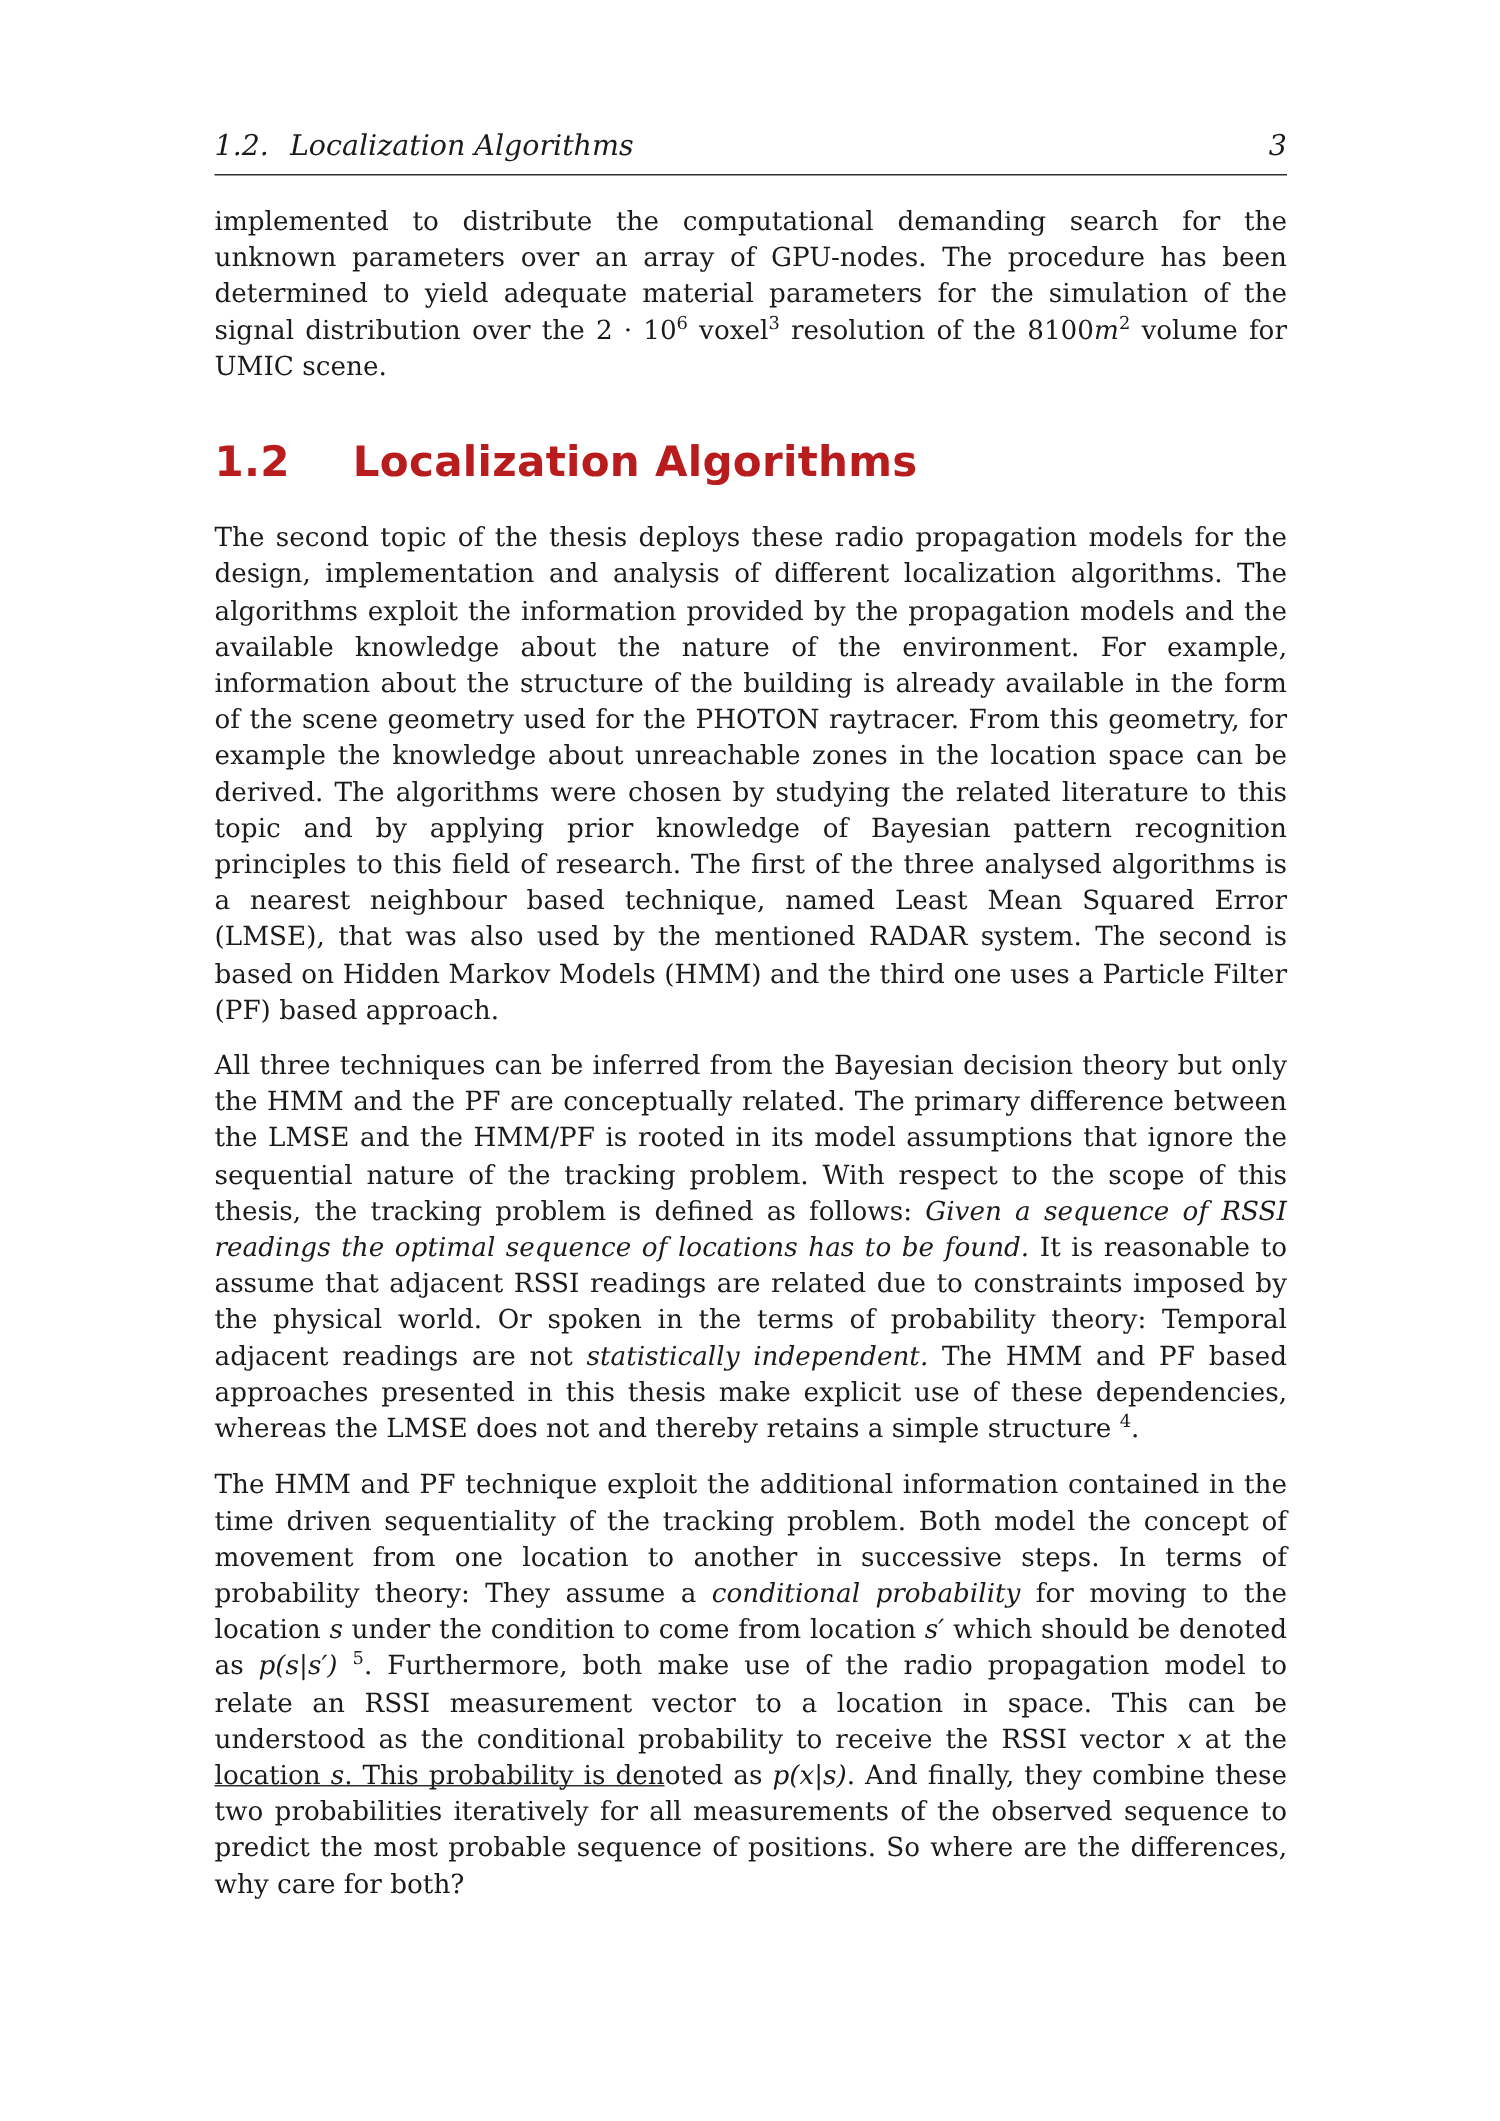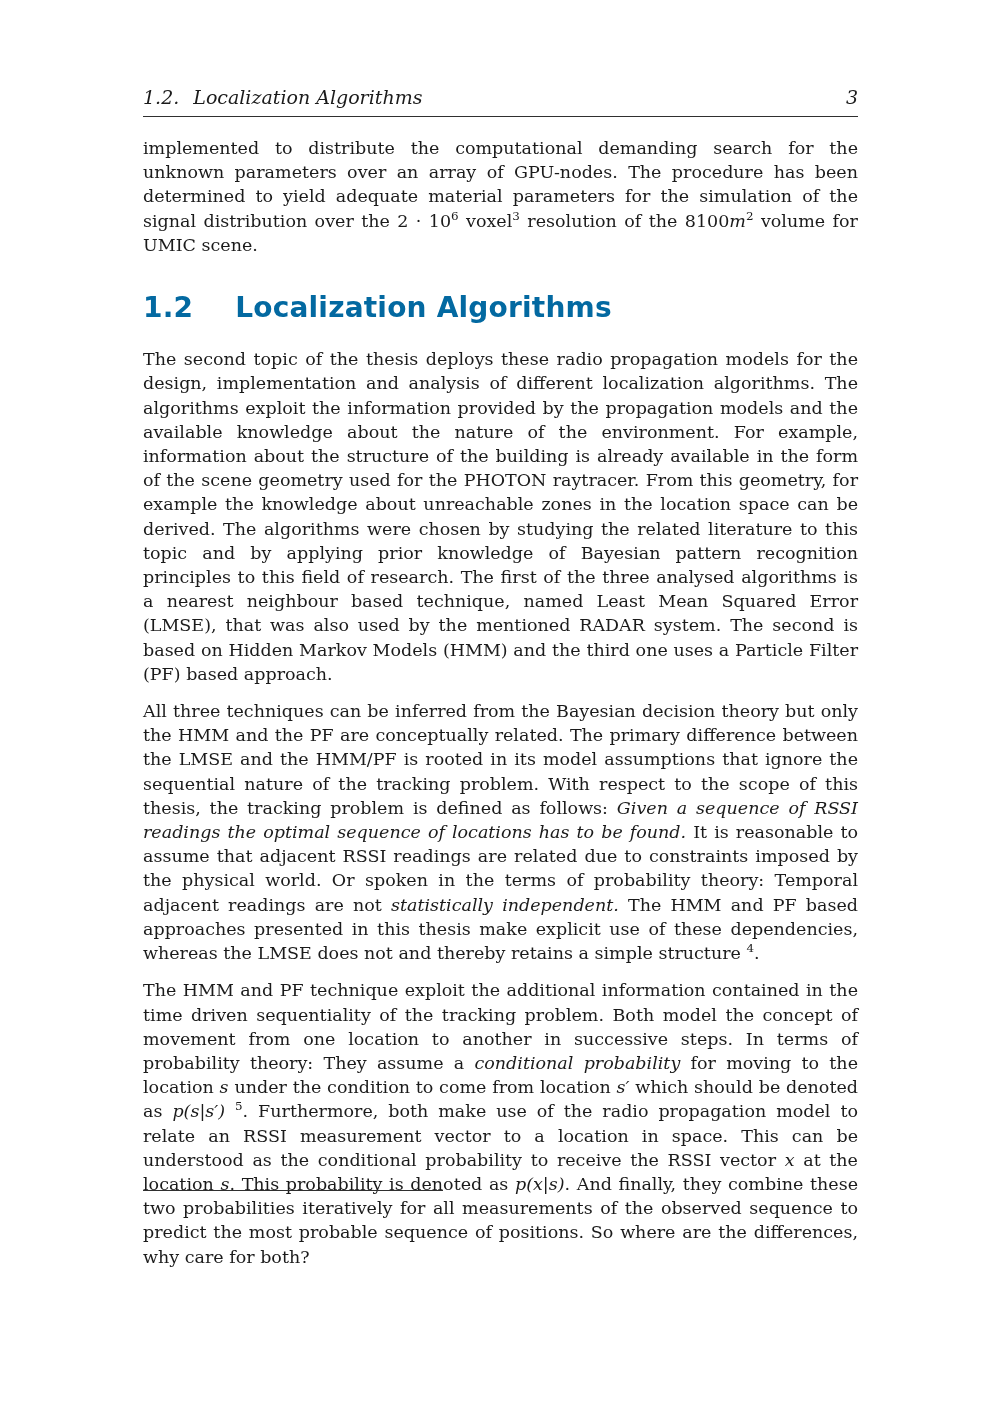--- a/index.html
+++ b/index.html
@@ -51,21 +51,21 @@
   .section-heading {
     display: flex;
     align-items: baseline;
     gap: 42px;
     margin: 39px 0 27px 0;
     font-family: "DejaVu Sans", sans-serif;
     font-weight: bold;
     font-size: 28px;
     letter-spacing: 0.2px;
     text-align: left;
-    color: #0369a1;
+    color: #b91c1c;
   }
 
   .seg { white-space: pre-wrap; }
   .seg-i, .seg-mi { font-style: italic; }
   sup.seg-sup, sup.fn-marker {
     font-size: 68%;
     line-height: 0;
     vertical-align: super;
   }
 

